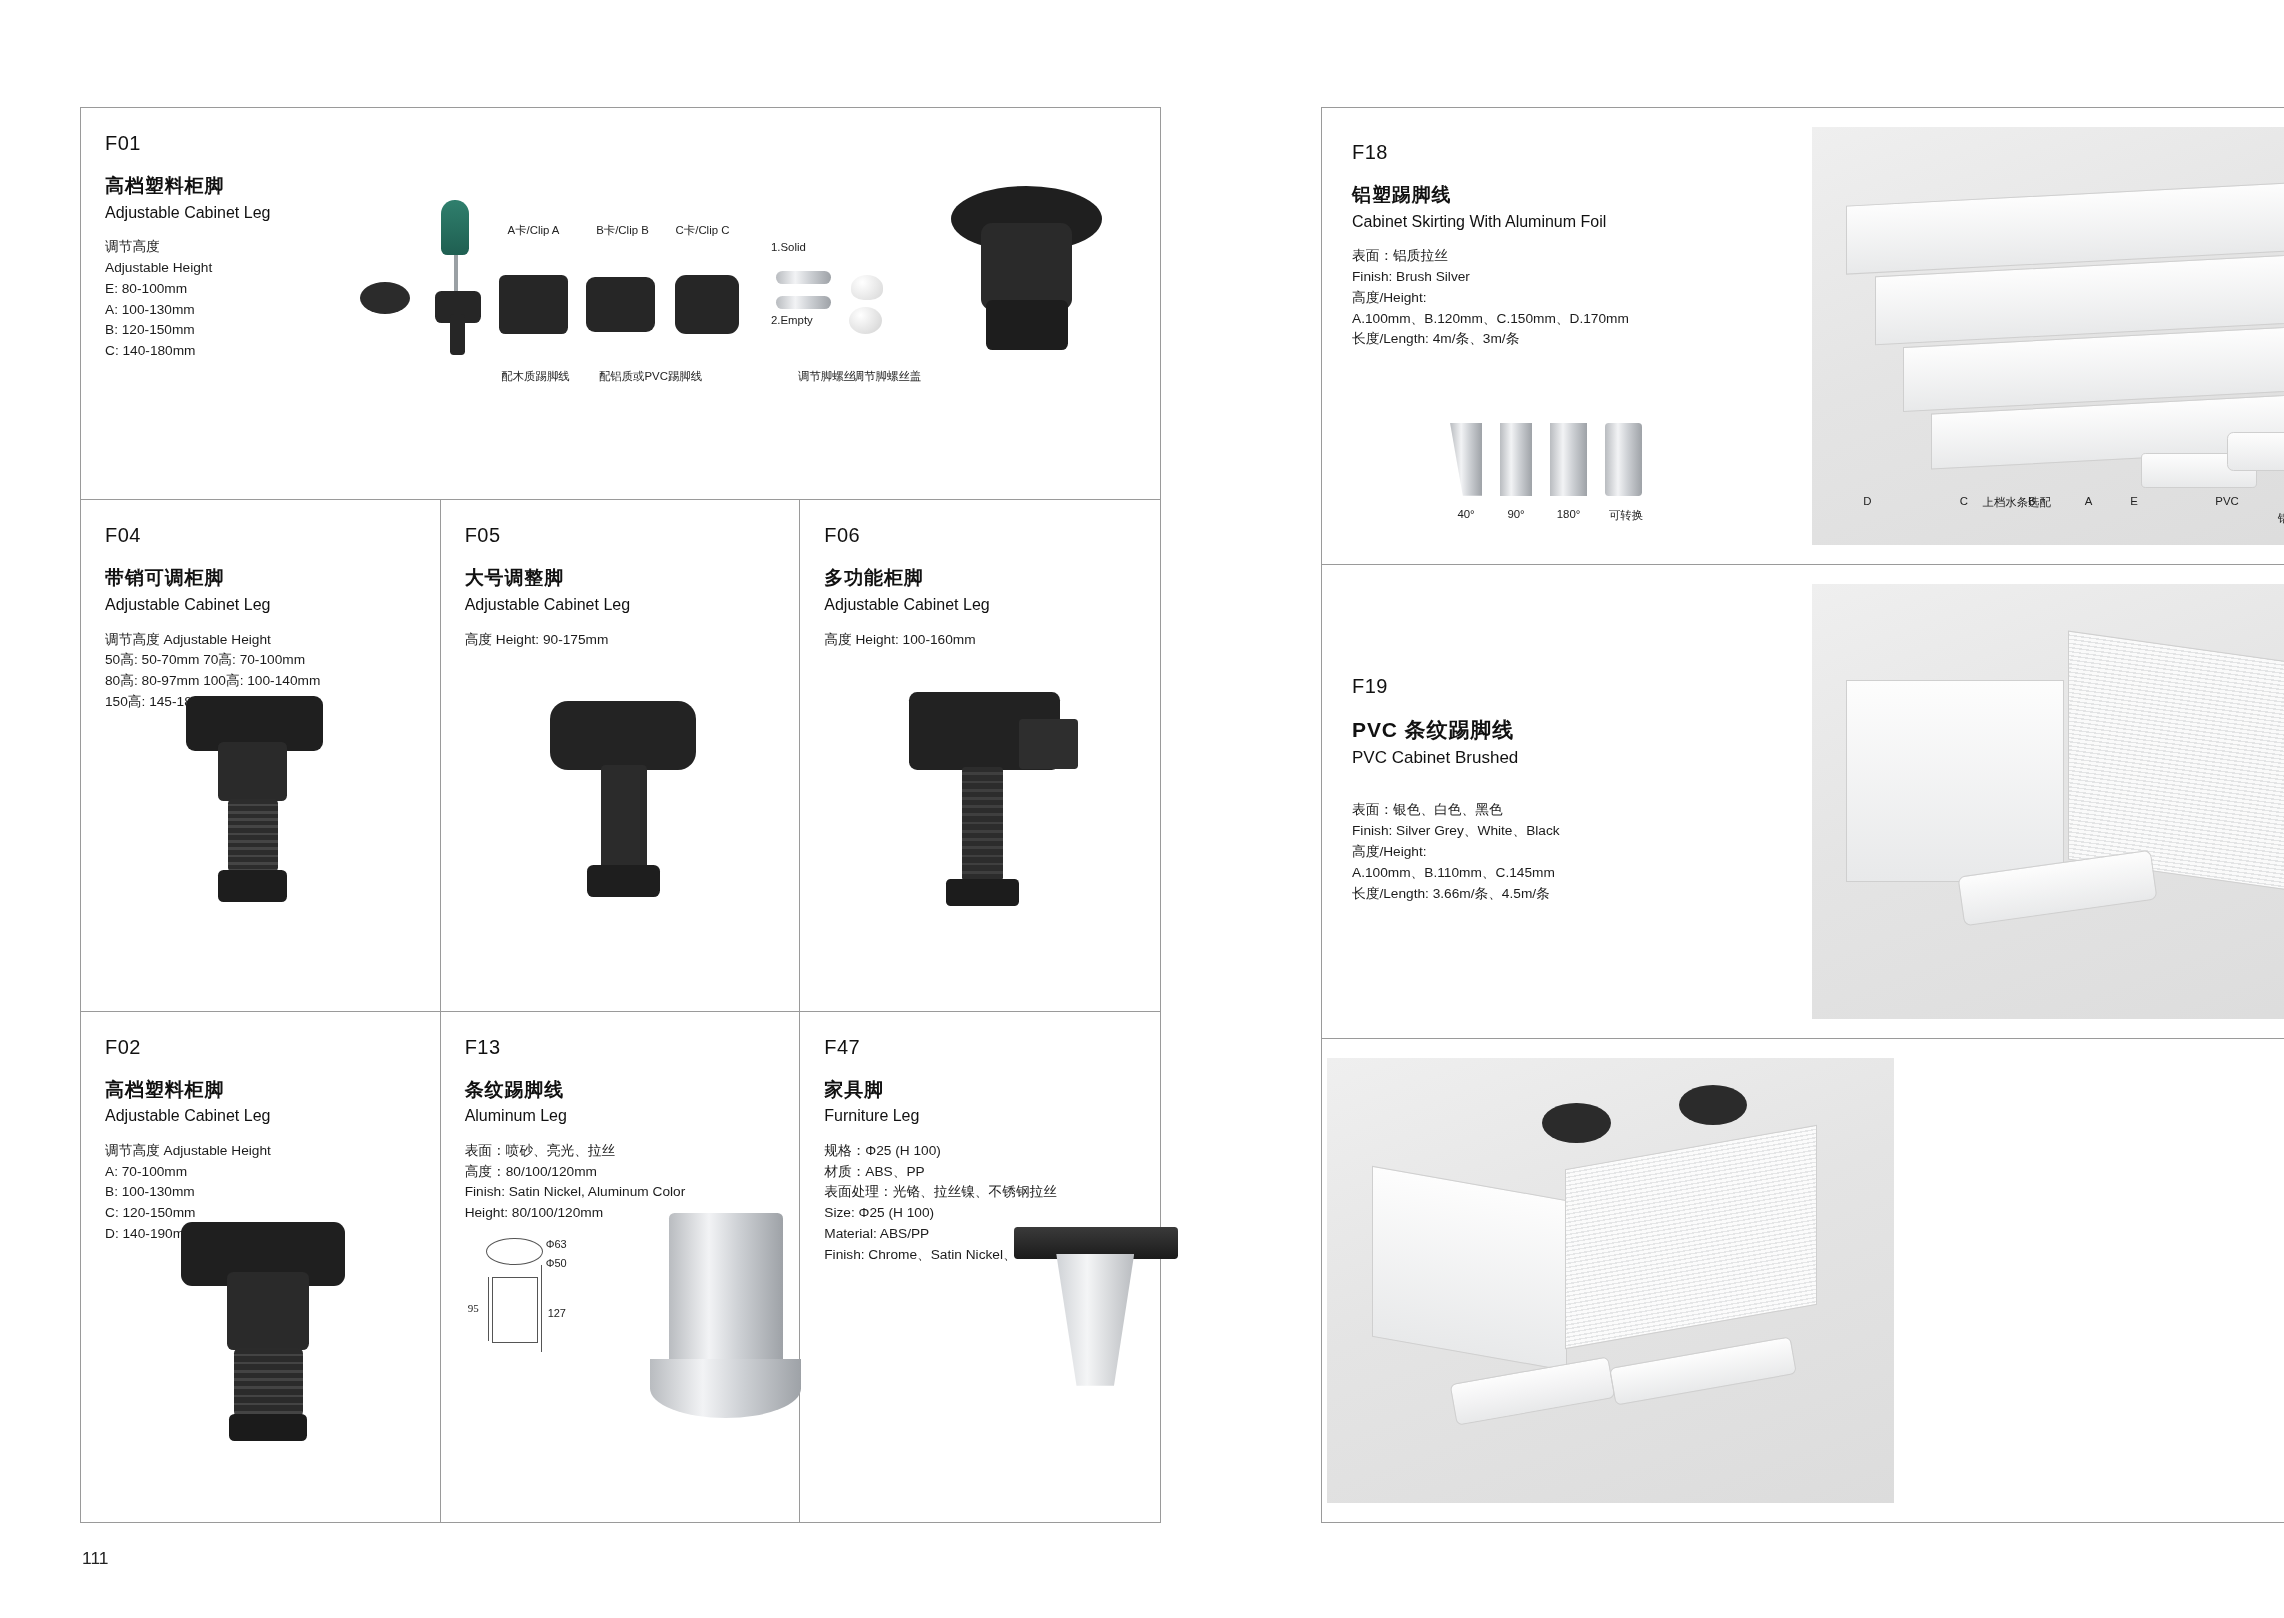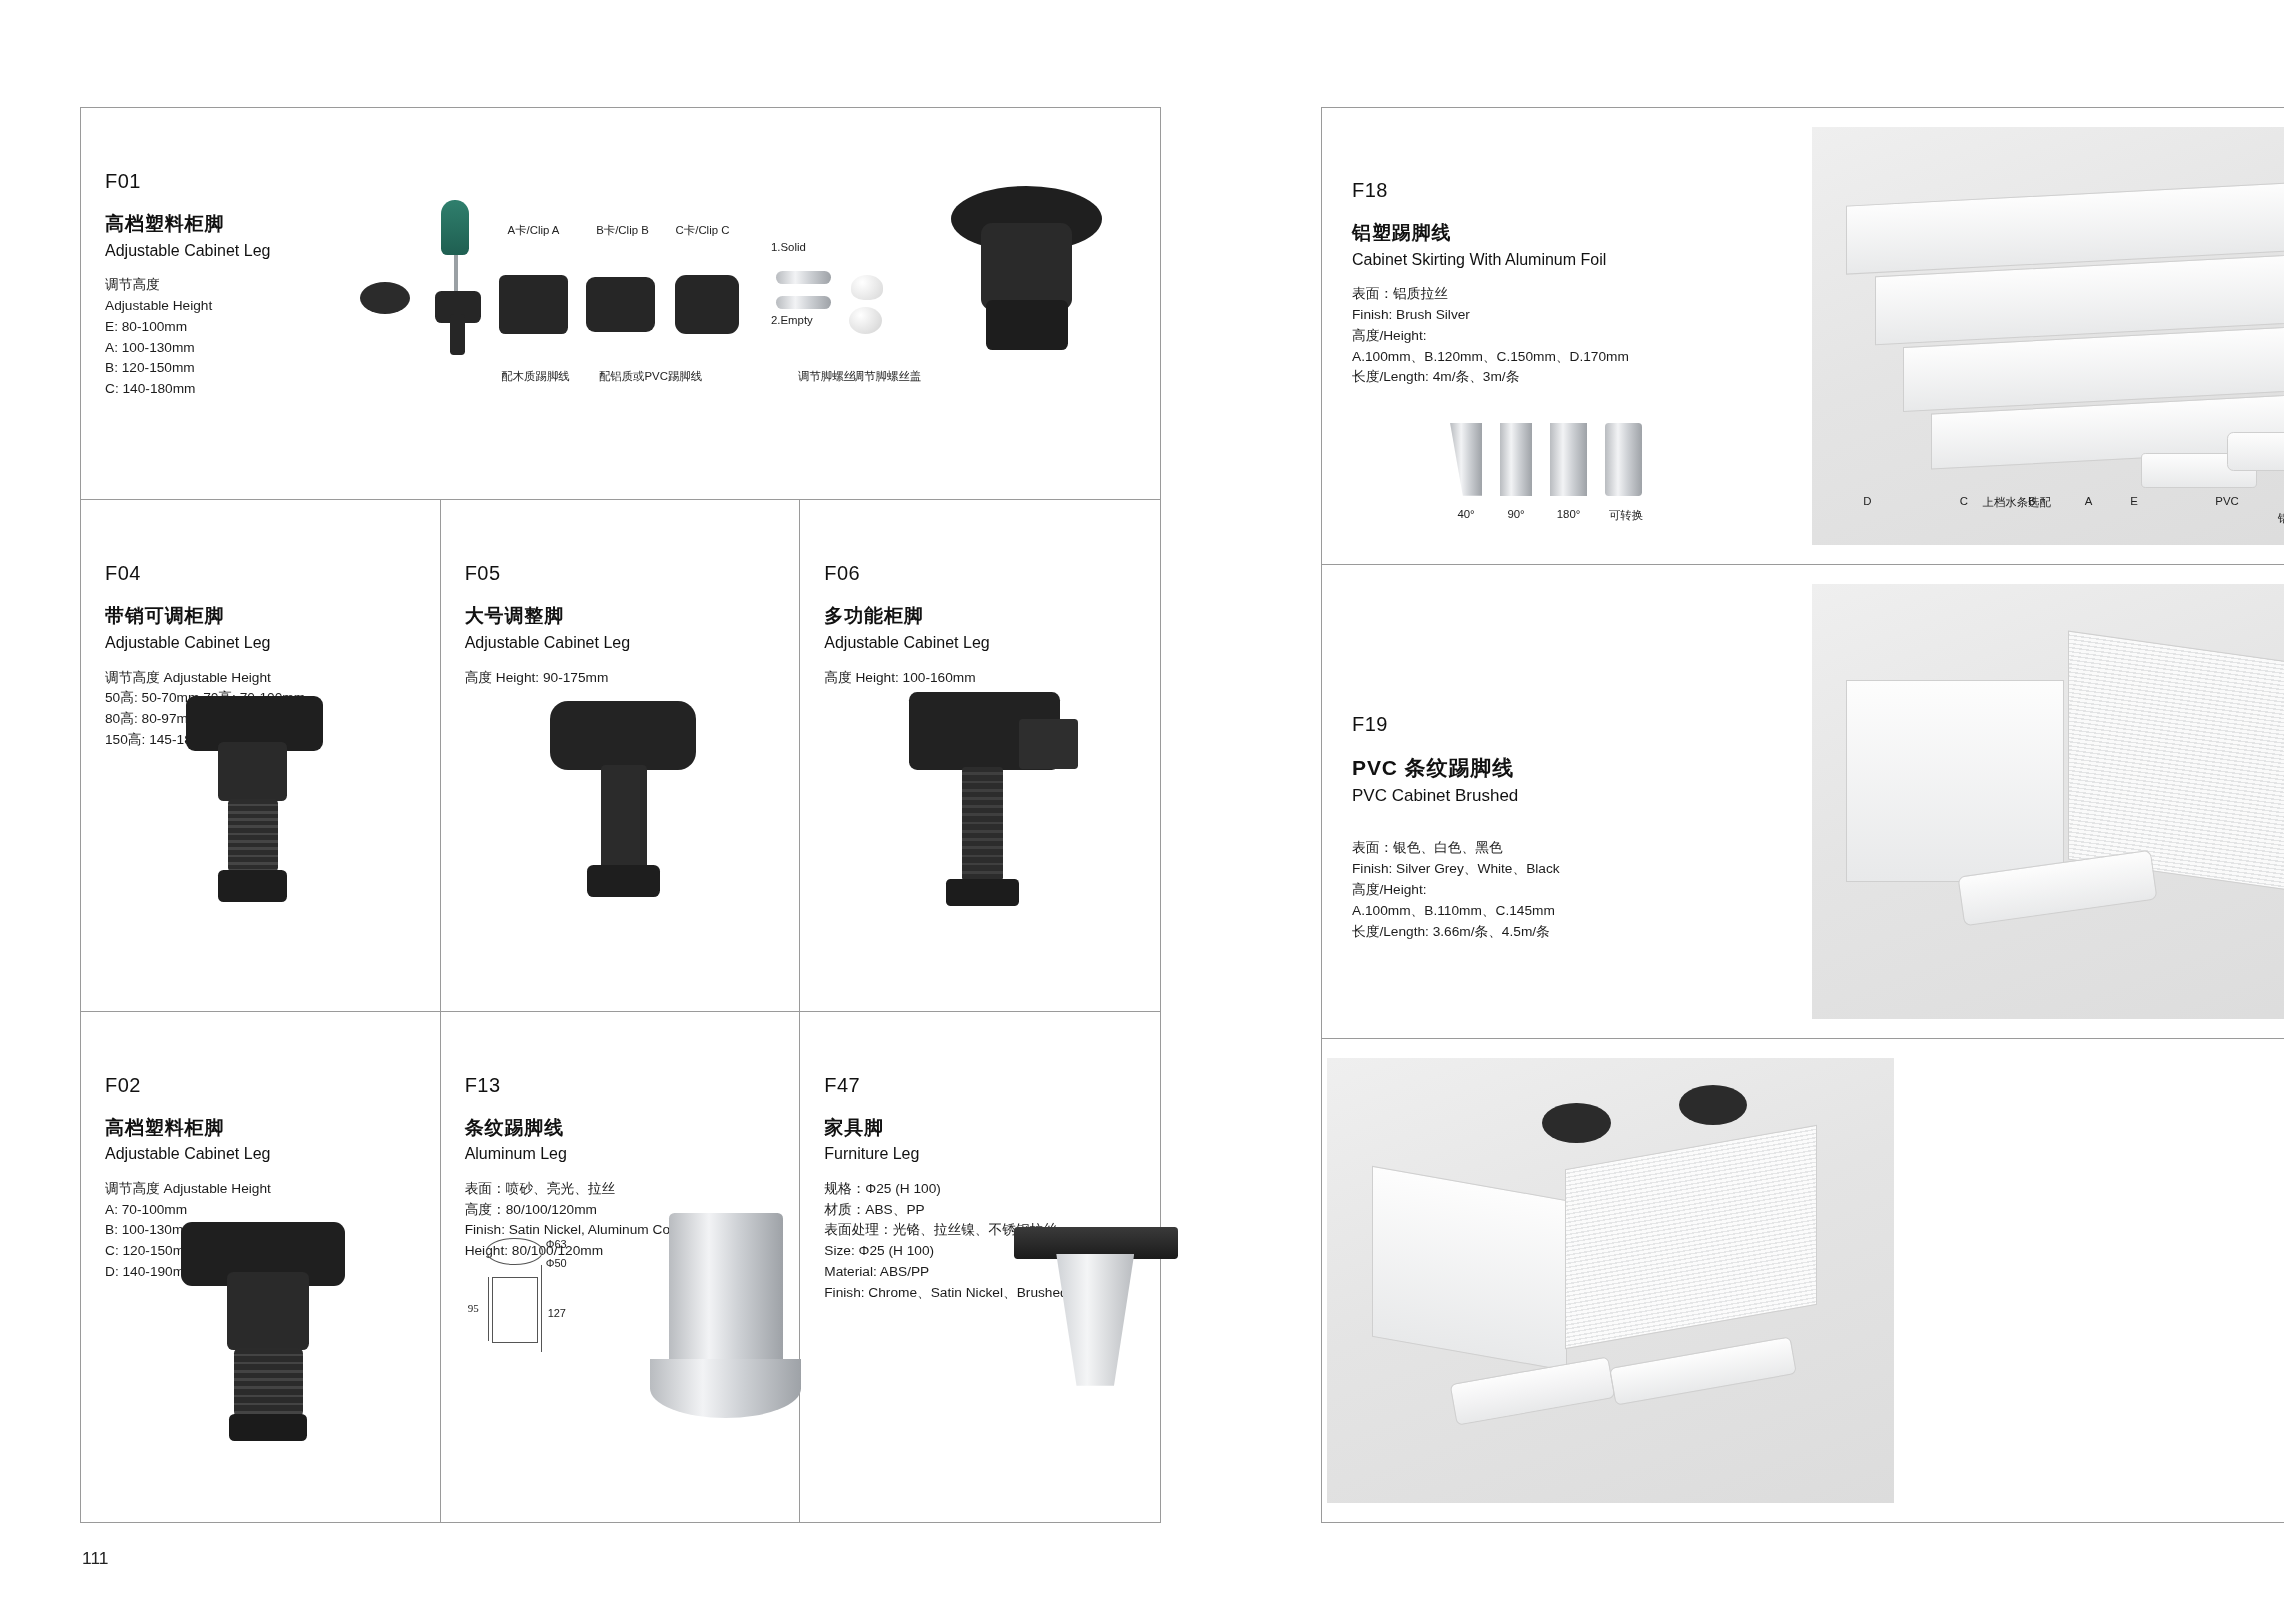--- a/index.html
+++ b/index.html
@@ -41,21 +41,20 @@
   .cell{
     box-sizing:border-box;
     position:relative;
     padding:24px 18px 13.7px 24px;
   }
   .code{
     font-size:20px;
     letter-spacing:0.5px;
     color:#111;
     margin-bottom:18px;
-    margin-top:38px;
   }
   .name-cn{
     font-size:19px;
     font-weight:bold;
     color:#111;
     letter-spacing:0.9px;
     margin-bottom:4.6px;
   }
   .name-en{
     font-size:16px;

